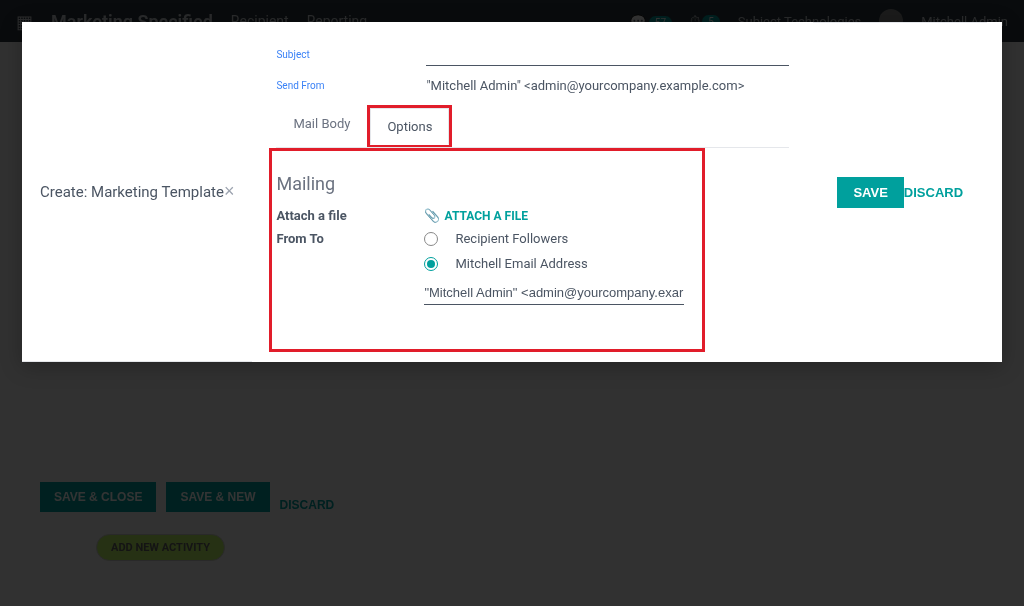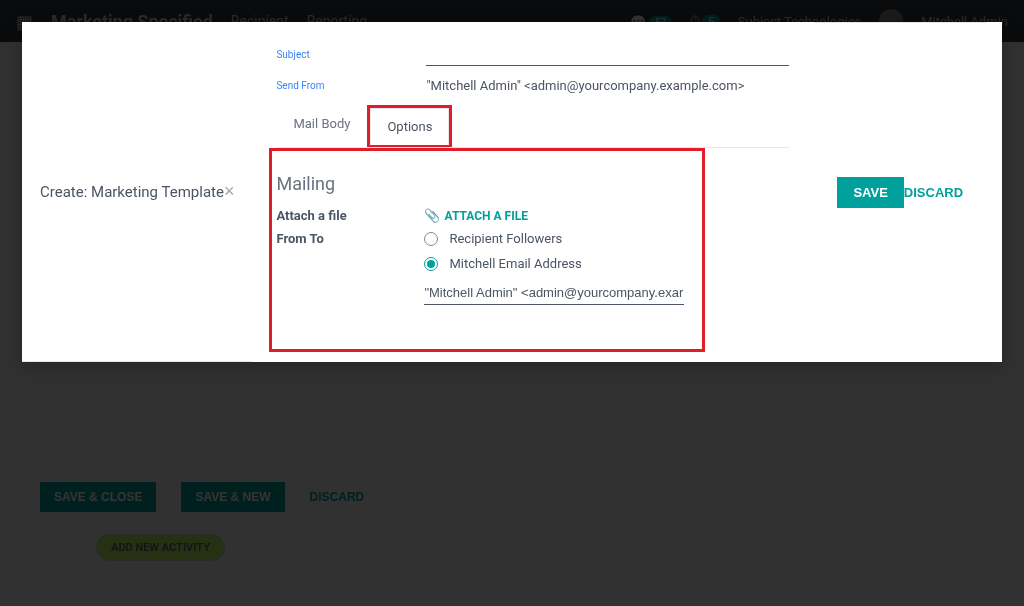--- a/index.html
+++ b/index.html
@@ -34,21 +34,21 @@
     .bg-title { font-size: 18px; font-weight: 600; }
     .bg-nav { display: flex; gap: 18px; font-size: 14px; }
     .bg-header-right { margin-left: auto; display: flex; align-items: center; gap: 18px; }
     .bg-badge { background: #00a09d; color: #fff; font-size: 10px; padding: 1px 6px; border-radius: 8px; margin-left: 2px; }
     .bg-avatar { width: 24px; height: 24px; border-radius: 50%; background: #888; }
     .bg-content {
       padding: 20px 40px;
       background: #f3f3f3;
       height: calc(100% - 42px);
     }
-    .bg-btn-row { display: flex; gap: 25px; margin-top: 420px; }
+    .bg-btn-row { display: flex; gap: 10px; margin-top: 420px; align-items: flex-end; }
     .bg-btn-primary { background: #00a09d; color: #fff; padding: 8px 14px; font-size: 12px; font-weight: 600; border: none; }
     .bg-btn-link { background: none; border: none; color: #00a09d; font-size: 12px; font-weight: 600; }
     .bg-add-activity {
       margin-top: 22px; margin-left: 56px; display: inline-block;
       border: 1px solid #ccc; padding: 6px 14px;
       border-radius: 14px; font-size: 11px; font-weight: 700; color: #666; background: #bef264;
     }
     
     .overlay-dim {
       position: absolute;
@@ -114,21 +114,21 @@
       padding: 22px 18px 36px 0;
       margin-left: -7px;
       margin-right: 84px;
     }
     .section-title { font-size: 18px; color: #6b7280; margin-bottom: 14px; padding-left: 4px;}
     .opt-row { display: flex; align-items: flex-start; margin-bottom: 8px; }
     .opt-label { width: 152px; font-weight: 700; font-size: 13px; color: #4b5563; padding-left: 4px;}
     .opt-value { flex: 1; }
     .attach-link { color: #00a09d; font-weight: 700; font-size: 12px; display: inline-flex; align-items: center; gap: 4px; cursor: pointer; }
     .attach-icon { font-size: 13px; }
-    .radio-row { display: flex; align-items: center; gap: 11px; margin-bottom: 10px; font-size: 13px; color: #4b5563; }
+    .radio-row { display: flex; align-items: center; gap: 17px; margin-bottom: 10px; font-size: 13px; color: #4b5563; }
     .radio-outer {
       width: 14px; height: 14px; border: 1px solid #888;
       border-radius: 50%; display: inline-flex; align-items: center; justify-content: center;
     }
     .radio-outer.selected { border-color: #00a09d; }
     .radio-inner { width: 8px; height: 8px; border-radius: 50%; background: #00a09d; }
     .reply-input {
       border: none; border-bottom: 1px solid #4b5563;
       font-size: 13px; padding: 4px 0; outline: none;
       width: 260px; color: #4b5563; background: transparent;

